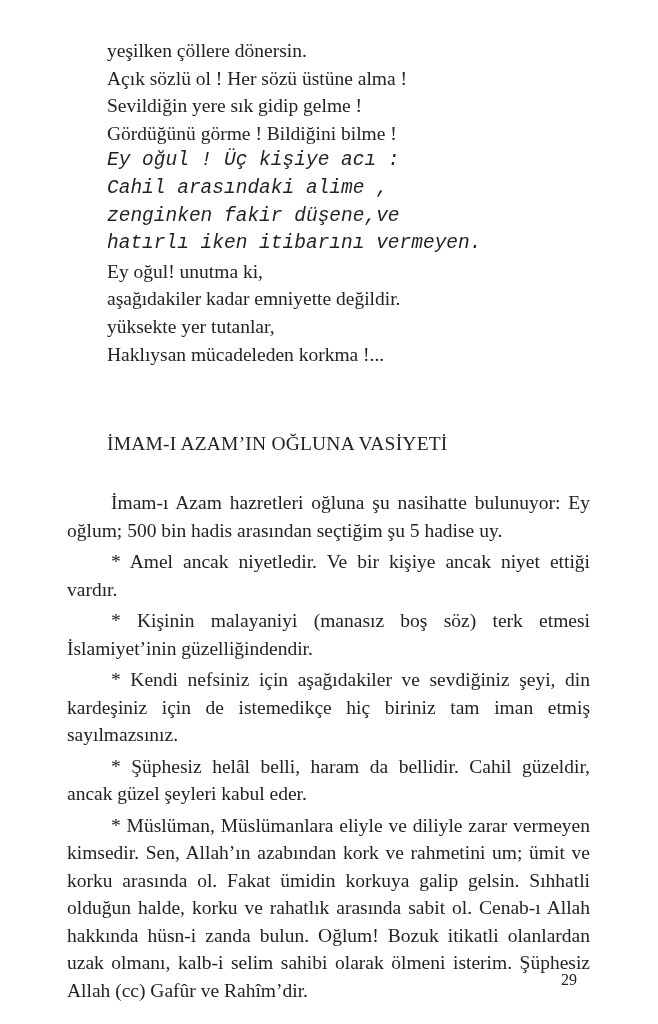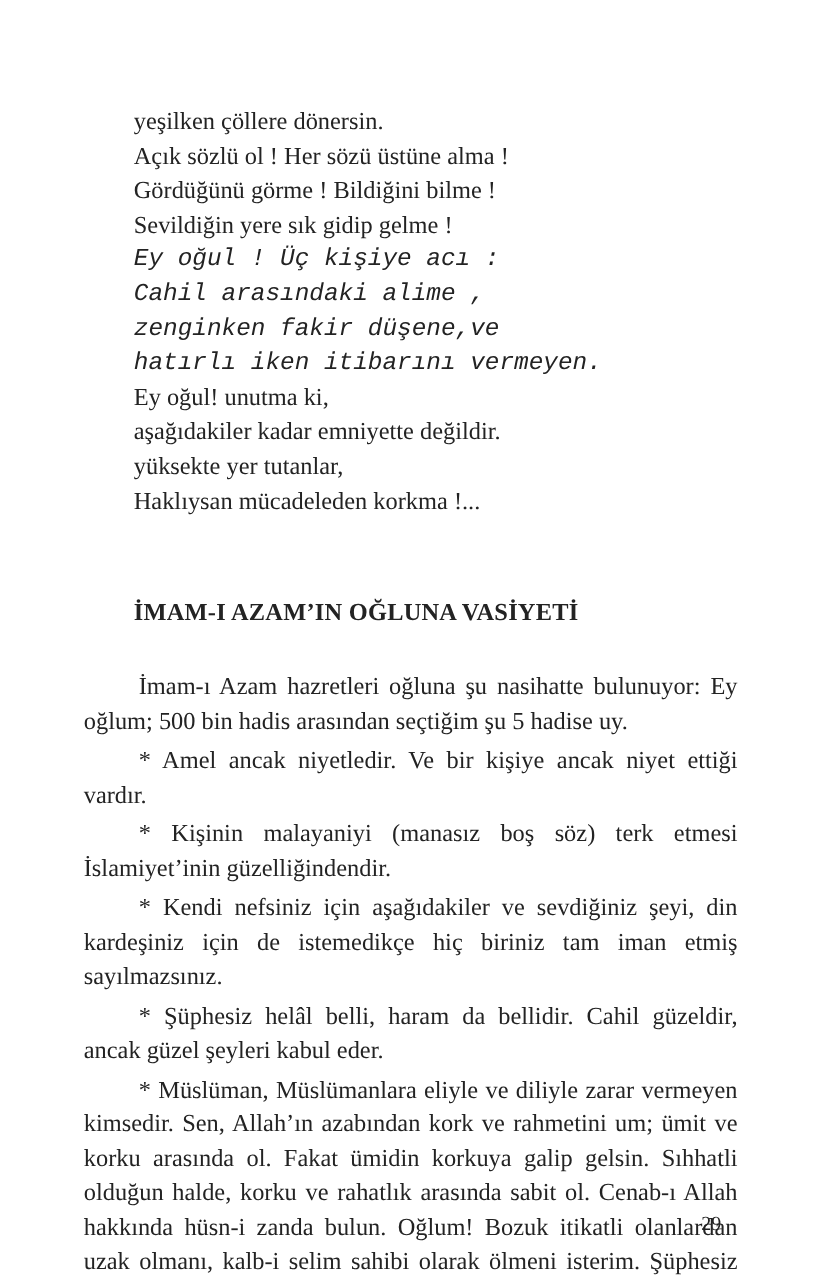--- a/index.html
+++ b/index.html
@@ -12,40 +12,40 @@
     background: #ffffff;
     overflow: hidden;
     position: relative;
     font-family: "Liberation Serif", serif;
     color: #232323;
   }
   .page {
     box-sizing: border-box;
     width: 658px;
     height: 1024px;
-    padding: 84px 64px 0 63px;
+    padding: 37px 64px 0 63px;
     position: relative;
   }
   .poem {
     margin-left: 44px;
     font-size: 19.5px;
     line-height: 27.6px;
   }
   .poem-line {
     white-space: pre-wrap;
   }
   .poem-line.italic {
     font-style: italic;
     font-family: Liberation Mono, monospace;
   }
   .section-heading {
     margin-top: 62px;
     margin-left: 44px;
     font-size: 19.5px;
-    font-weight: bold;
+    font-weight: normal;
     letter-spacing: 0.2px;
     line-height: 28px;
   }
   .body-text {
     margin-top: 31px;
     font-size: 19.5px;
     line-height: 27.5px;
     text-align: justify;
   }
   .body-text p {
@@ -61,22 +61,22 @@
   }
 </style>
 </head>
 <body>
 
 <div class="page">
 
   <div class="poem">
     <div class="poem-line">yeşilken çöllere dönersin.</div>
     <div class="poem-line">Açık sözlü ol ! Her sözü üstüne alma !</div>
+    <div class="poem-line">Sevildiğin yere sık gidip gelme !</div>
     <div class="poem-line">Gördüğünü görme ! Bildiğini bilme !</div>
-    <div class="poem-line">Sevildiğin yere sık gidip gelme !</div>
     <div class="poem-line italic">Ey oğul ! Üç kişiye acı :</div>
     <div class="poem-line italic">Cahil arasındaki alime ,</div>
     <div class="poem-line italic">zenginken fakir düşene,ve</div>
     <div class="poem-line italic">hatırlı iken itibarını vermeyen.</div>
     <div class="poem-line">Ey oğul! unutma ki,</div>
     <div class="poem-line">aşağıdakiler kadar emniyette değildir.</div>
     <div class="poem-line">yüksekte yer tutanlar,</div>
     <div class="poem-line">Haklıysan mücadeleden korkma !...</div>
   </div>
 

